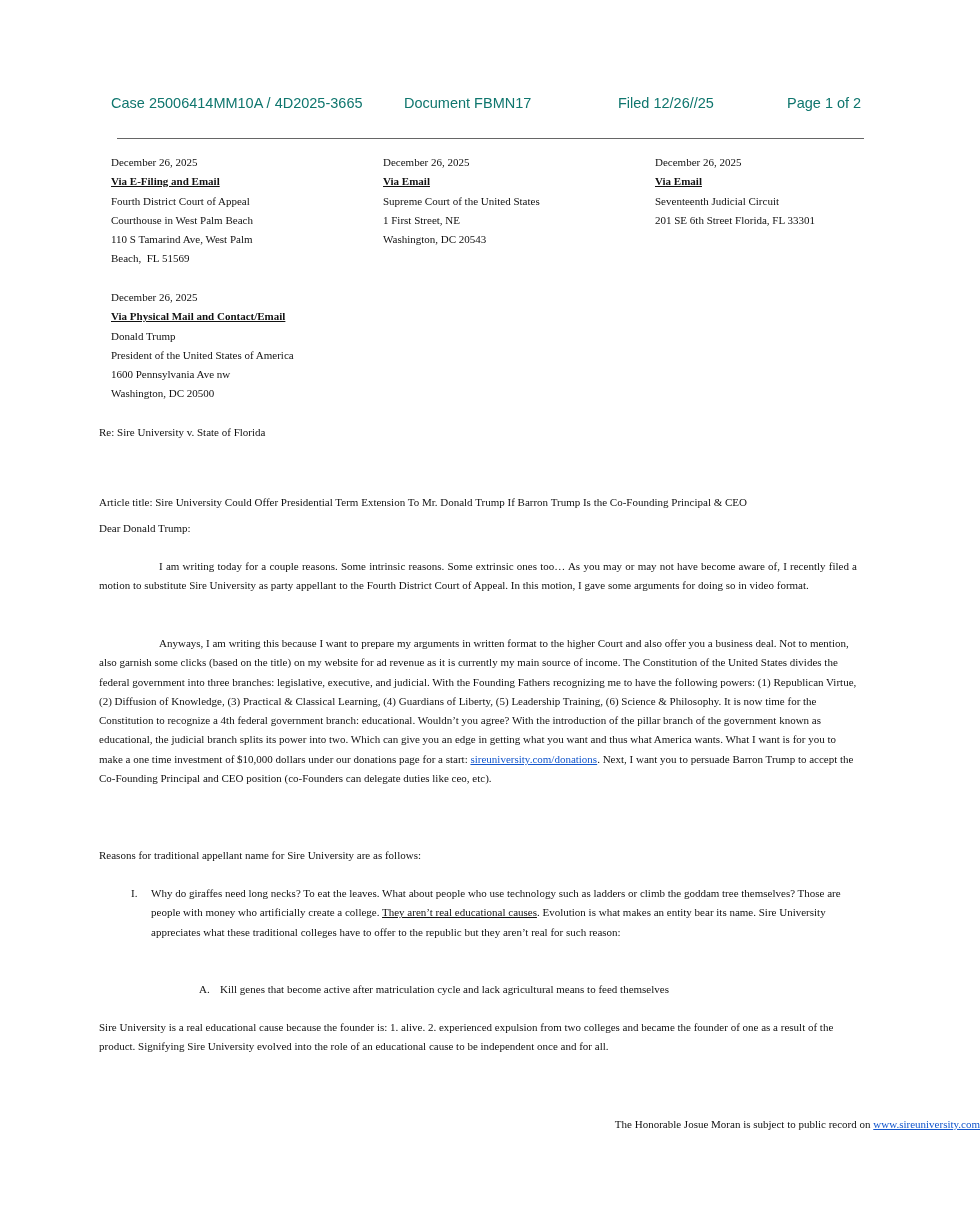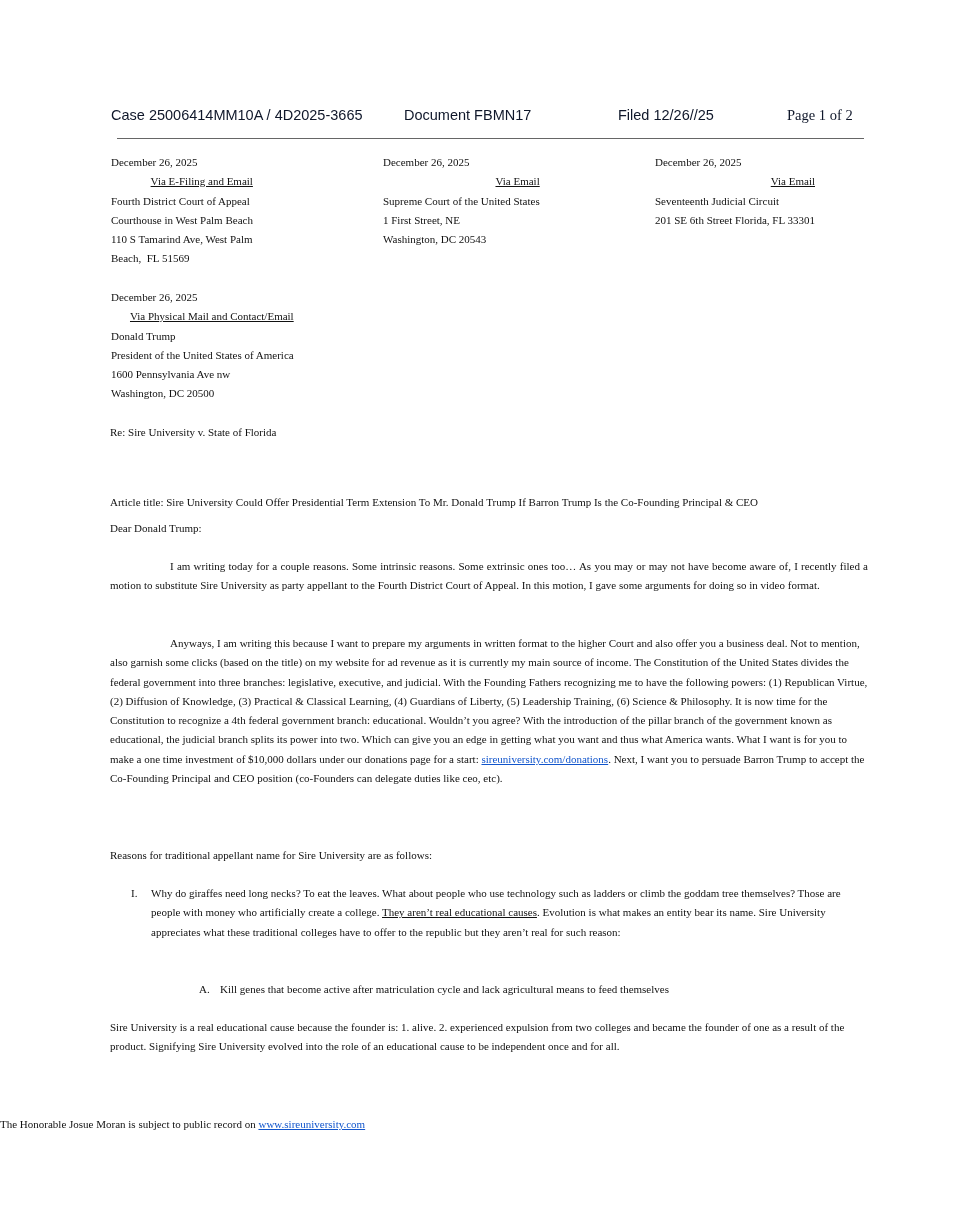--- a/index.html
+++ b/index.html
@@ -1,48 +1,48 @@
 <!DOCTYPE html>
 <html><head>
 <meta charset="utf-8">
 <style>
   html, body { margin: 0; padding: 0; background: #ffffff; }
   body { width: 980px; height: 1232px; position: relative; overflow: hidden;
          font-family: "Liberation Serif", "DejaVu Serif", serif; color: #111; }
-  .header { position: absolute; top: 107px; left: 0; width: 980px; height: 20px;
-            font-family: "Liberation Sans", "DejaVu Sans", sans-serif; font-size: 14.5px; color: #0f172a; }
+  .header { position: absolute; top: 95px; left: 0; width: 980px; height: 20px;
+            font-family: "Liberation Sans", "DejaVu Sans", sans-serif; font-size: 14.5px; color: #0f766e; }
   .header span { position: absolute; top: 0; white-space: nowrap; }
   .hdr-case { left: 111px; }
   .hdr-doc { left: 404px; }
   .hdr-filed { left: 618px; }
-  .hdr-page { left: 787px; font-family: Liberation Serif, serif; }
+  .hdr-page { left: 787px; }
   .rule { position: absolute; top: 138px; left: 117px; width: 747px; height: 0; border-top: 1.2px solid #666; }
   .text { font-size: 11px; line-height: 19.3px; }
   .block { position: absolute; }
   .block div { white-space: nowrap; }
-  .b { font-weight: normal; text-decoration: underline; text-align: right; }
+  .b { font-weight: bold; text-decoration: underline; }
   .col1 { top: 153px; left: 111px; }
   .col2 { top: 153px; left: 383px; }
   .col3 { top: 153px; left: 655px; }
   .col4 { top: 288px; left: 111px; }
-  .para { position: absolute; left: 110px; width: 758px; }
+  .para { position: absolute; left: 99px; width: 758px; }
   .re { top: 423px; }
   .article { top: 461px; margin-top: 32px; }
   .dear { top: 519px; }
   .p1 { top: 557px; text-indent: 60px; text-align: justify; }
   .p2 { top: 634px; text-indent: 60px; text-align: left; }
   .reasons { top: 846px; }
   .item-I { position: absolute; top: 884px; left: 131px; width: 738px; }
   .item-I .num { position: absolute; left: 0; top: 0; }
   .item-I .body { margin-left: 20px; }
   .item-A { position: absolute; top: 980px; left: 199px; width: 670px; }
   .item-A .num { position: absolute; left: 0; top: 0; }
   .item-A .body { margin-left: 21px; }
   .closing { top: 1018px; }
-  .footer { position: absolute; top: 1115px; left: 0; width: 980px; text-align: left; }
+  .footer { position: absolute; top: 1115px; left: 0; width: 980px; text-align: right; }
   a.link { color: #1155cc; }
   .u { text-decoration: underline; }
 </style>
 </head>
 <body>
 
 <div class="header">
   <span class="hdr-case">Case 25006414MM10A / 4D2025-3665</span>
   <span class="hdr-doc">Document FBMN17</span>
   <span class="hdr-filed">Filed 12/26//25</span>

